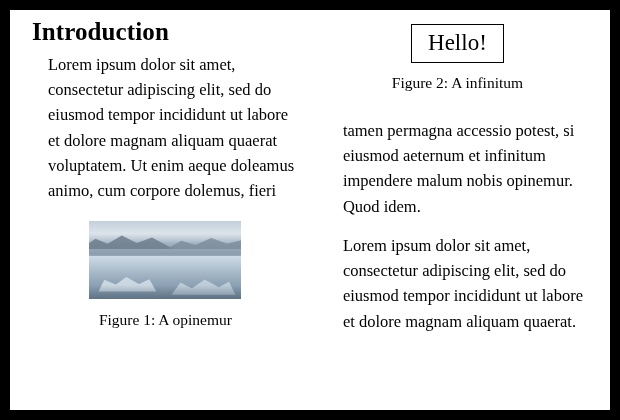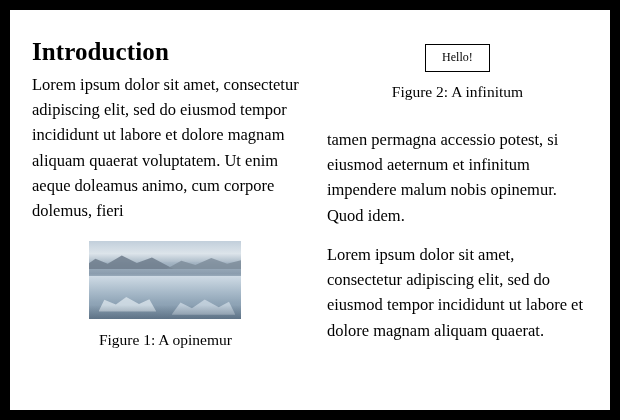--- a/index.html
+++ b/index.html
@@ -24,21 +24,21 @@
   }
   .columns {
     position: absolute;
     left: 0;
     top: 0;
     width: 600px;
     height: 308px;
     display: flex;
     flex-direction: row;
     box-sizing: border-box;
-    padding: 28px 22px 10px 22px;
+    padding: 8px 22px 10px 22px;
   }
   .col {
     box-sizing: border-box;
   }
   .col-left {
     width: 292px;
     padding-right: 14px;
   }
   .col-right {
     width: 286px;
@@ -48,21 +48,21 @@
     font-family: "Liberation Serif", serif;
     font-size: 25px;
     font-weight: bold;
     margin: 0 0 6px 0;
     letter-spacing: 0.1px;
     color: #000;
   }
   p.body {
     font-size: 16.5px;
     line-height: 1.53;
-    margin: 0 0 14px 0;
+    margin: 0 0 14px 16px;
     color: #000;
     text-align: left;
   }
   .figure {
     margin: 18px 0 0 0;
     text-align: center;
   }
   .figure-caption {
     font-size: 15.5px;
     margin-top: 12px;
@@ -134,21 +134,21 @@
     background: linear-gradient(180deg, rgba(60,80,98,0) 0%, rgba(55,75,95,0.45) 100%);
   }
   .rect-figure {
     text-align: center;
     margin: 6px 0 0 0;
   }
   .rect-box {
     display: inline-block;
     border: 1.5px solid #000;
     padding: 5px 16px 6px 16px;
-    font-size: 12px;
+    font-size: 23px;
     color: #000;
     background: #fff;
   }
   .rect-caption {
     font-size: 15.5px;
     margin-top: 11px;
     color: #000;
   }
   .spacer-top {
     height: 26px;

